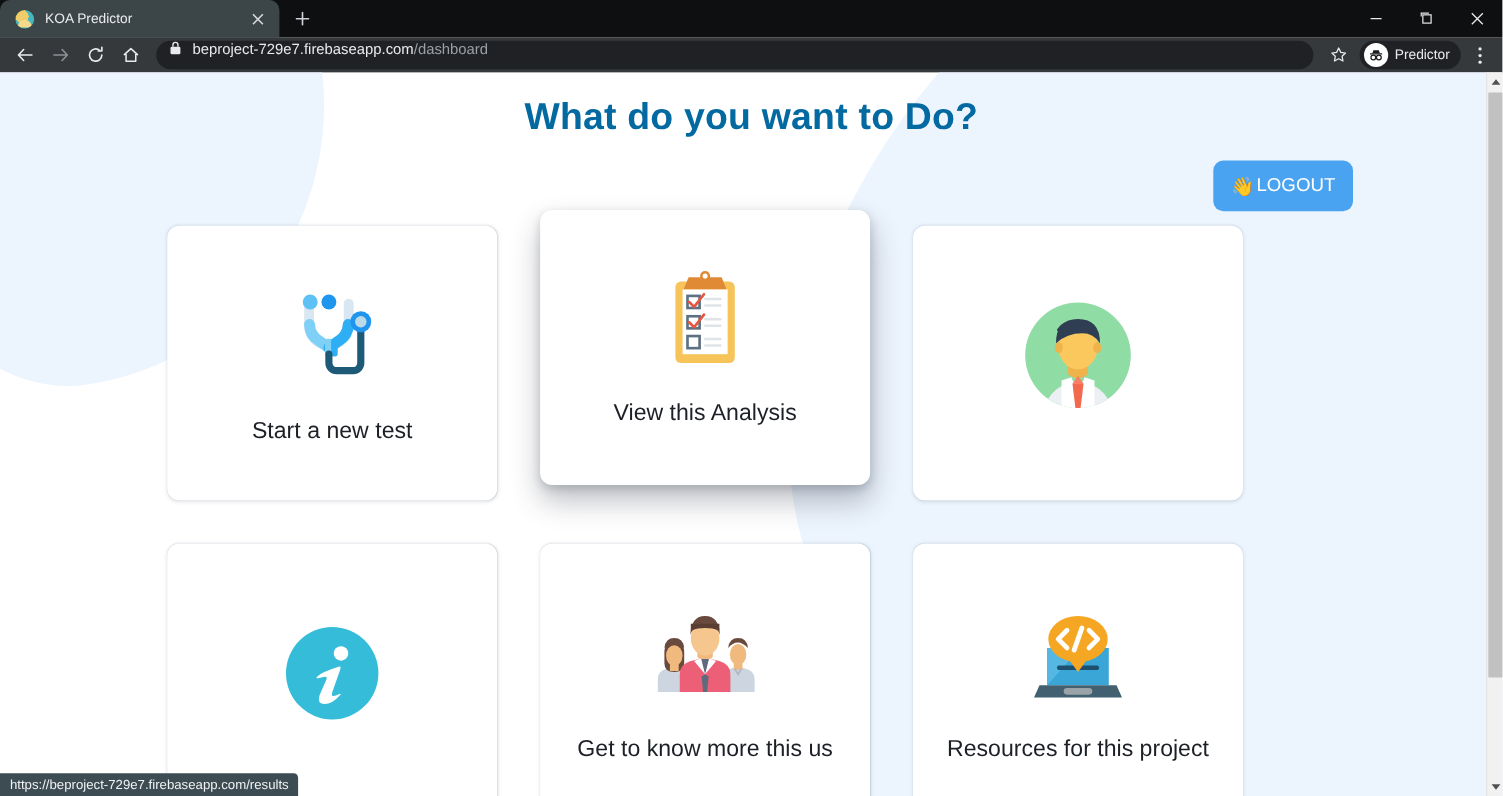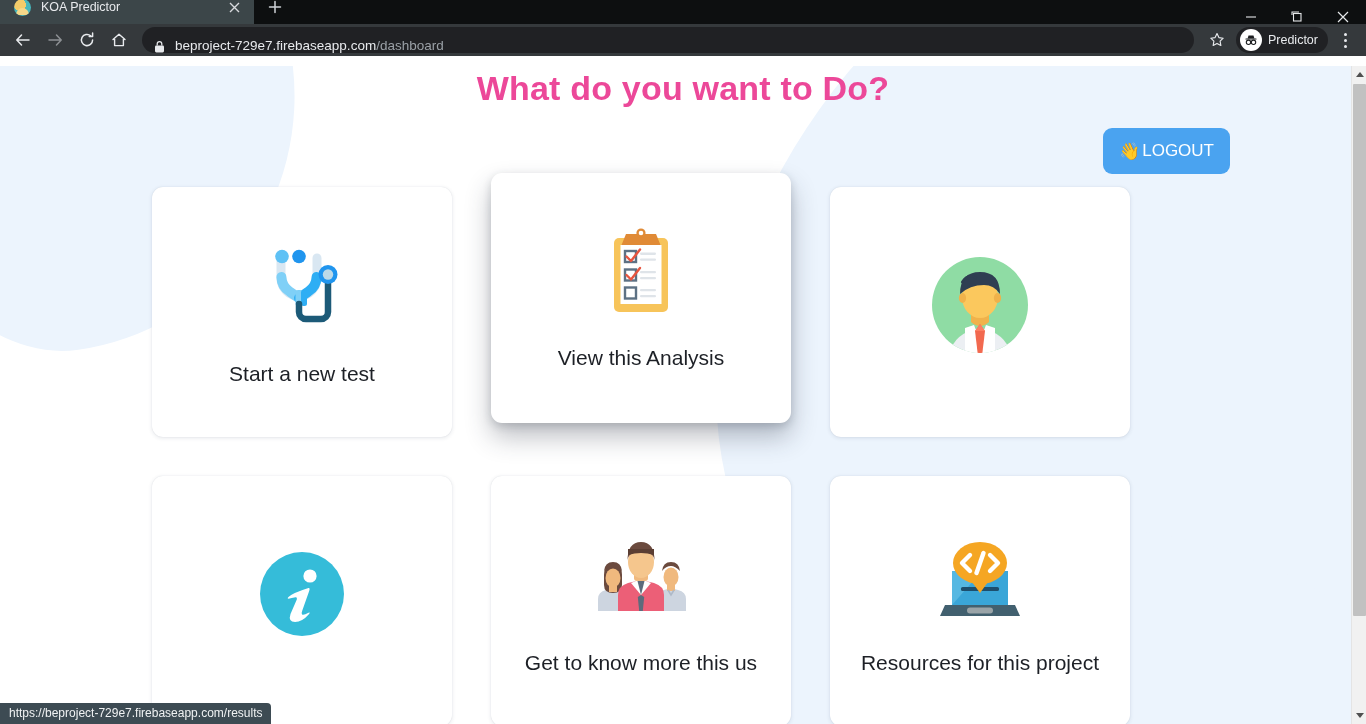--- a/index.html
+++ b/index.html
@@ -7,21 +7,21 @@
     width: 1366px; height: 724px;
     overflow: hidden;
     font-family: "Liberation Sans", sans-serif;
     background: #ffffff;
   }
 
   
   .browser { width: 1366px; height: 724px; position: relative; }
 
   .tabstrip {
-    height: 24px; background: #0d0f10;
+    height: 34px; background: #0d0f10;
     display: flex; align-items: flex-end; position: relative;
   }
   .tab {
     width: 254px; height: 34px;
     background: #3c4649;
     border-radius: 9px 9px 0 0;
     display: flex; align-items: center;
     padding: 0 10px 0 14px;
     position: relative;
   }
@@ -63,21 +63,21 @@
     gap: 2px;
   }
   .tb-btn {
     width: 30px; height: 28px; display: flex; align-items: center; justify-content: center;
     color: #e8eaed; flex: 0 0 auto;
   }
   .tb-btn.dim { color: #8d9094; }
   .omnibox {
     flex: 1 1 auto; height: 26px; margin: 0 8px 0 6px;
     background: #202124; border-radius: 13px;
-    display: flex; align-items: flex-end; padding: 0 12px;
+    display: flex; align-items: flex-start; padding: 0 12px;
     min-width: 0;
   }
   .lock { flex: 0 0 auto; margin-right: 10px; display: flex; }
   .urltext { font-size: 13.5px; color: #e8eaed; white-space: nowrap; overflow: hidden; }
   .urltext .path { color: #9aa0a6; }
   .star { width: 26px; height: 26px; display: flex; align-items: center; justify-content: center; color: #e8eaed; flex: 0 0 auto; }
   .incognito-chip {
     height: 26px; border-radius: 13px; background: #202124;
     display: flex; align-items: center; padding: 0 10px 0 4px;
     margin-left: 4px; flex: 0 0 auto; gap: 6px;
@@ -123,21 +123,21 @@
   }
   .deco-cross::before { left: 7px; top: 0; width: 6px; height: 20px; border-radius: 2px; }
   .deco-cross::after  { left: 0; top: 7px; width: 20px; height: 6px; border-radius: 2px; }
 
   .page {
     position: relative; width: 1366px; height: 658px;
     padding-top: 0;
   }
   .page-title {
     text-align: center; font-size: 34px; font-weight: 700;
-    color: #ec4899; padding-top: 3px; letter-spacing: .2px;
+    color: #0369a1; padding-top: 21px; letter-spacing: .2px;
     position: relative; z-index: 2;
   }
   .logout-row {
     position: relative; z-index: 3;
     display: flex; justify-content: flex-end;
     padding-right: 136px; margin-top: 20px;
   }
   .logout-btn {
     background: #4aa3f0; color: #ffffff;
     border: none; border-radius: 9px;

